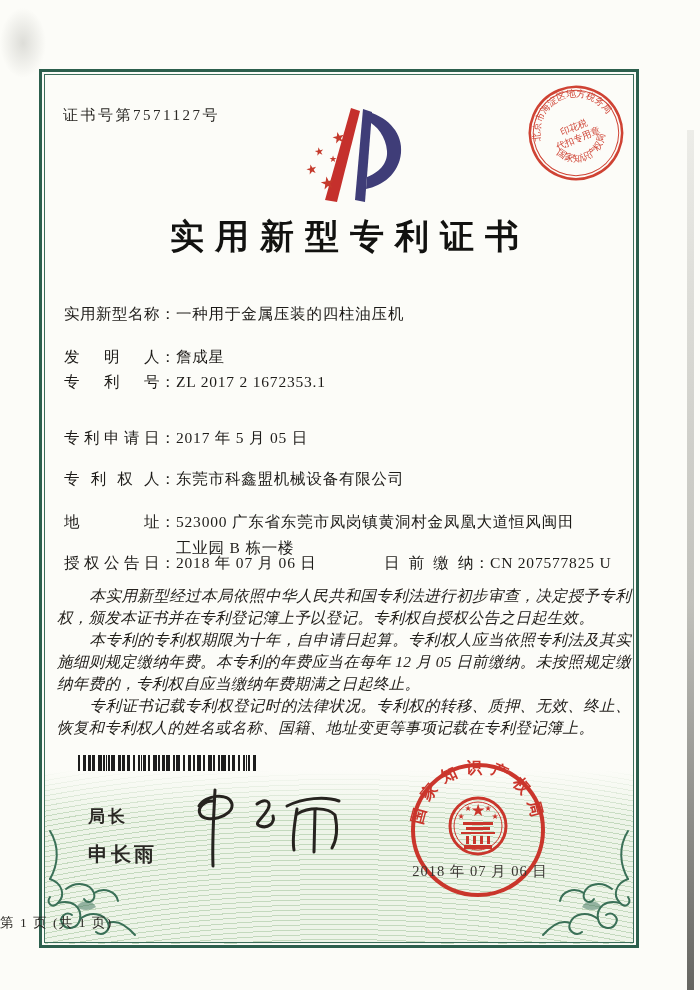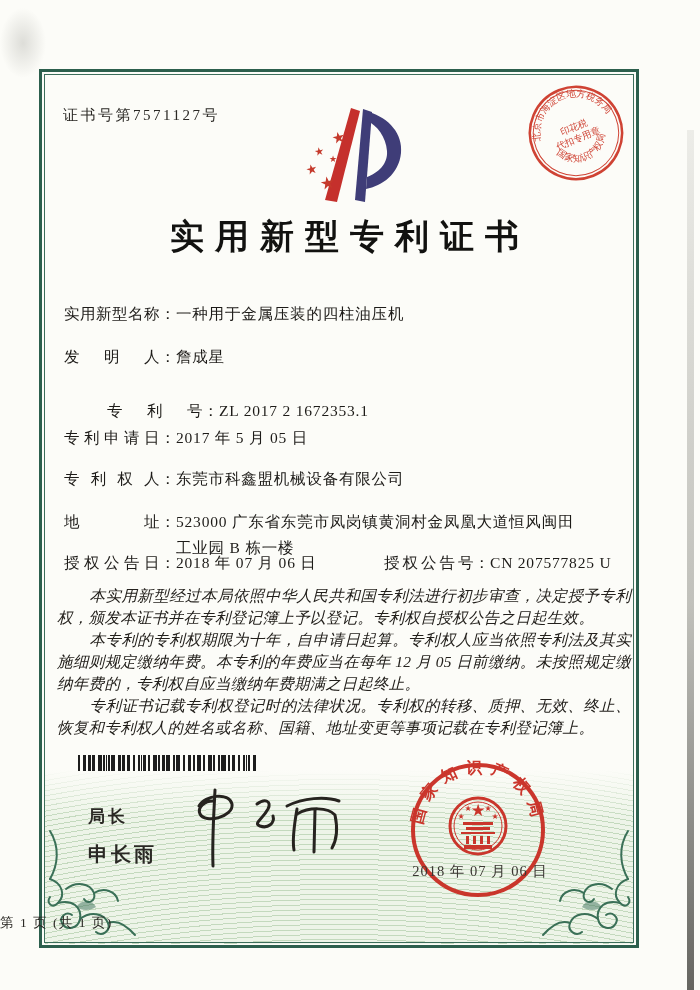--- a/index.html
+++ b/index.html
@@ -29,21 +29,21 @@
   .tax-stamp{left:527px;top:84px;width:98px;height:98px;z-index:4;transform:rotate(-22deg);}
   .title{left:0;top:214px;width:700px;text-align:center;font-size:34px;font-weight:700;
     letter-spacing:11px;color:#121210;z-index:4;}
   
   .row{left:64px;width:572px;font-size:15.5px;white-space:nowrap;z-index:4;letter-spacing:.5px;}
   .lbl{display:inline-block;width:96px;text-align:justify;text-align-last:justify;vertical-align:top;}
   .lbl2{display:inline-block;width:90px;text-align:justify;text-align-last:justify;vertical-align:top;}
   .colon{display:inline-block;width:16px;}
   .val{letter-spacing:.8px;}
   .addr-line2{margin-left:112px;margin-top:5px;}
-  .row-r1{top:304px;} .row-r2{top:347px;} .row-r3{top:401px;margin-left:43px;} .row-r4{top:428px;}
+  .row-r1{top:304px;} .row-r2{top:347px;} .row-r3{top:372px;} .row-r4{top:428px;}
   .row-r5{top:469px;} .row-r6{top:512px;} .row-r7{top:553px;}
   .col2{position:absolute;left:320px;top:0;}
   
   .paras{left:57px;top:585px;width:574px;z-index:4;font-size:15.5px;line-height:22px;
     text-align:justify;font-style:italic;letter-spacing:.3px;color:#23201c;}
   .paras p{margin:0;text-indent:2.1em;}
   
   .barcode{left:78px;top:755px;width:178px;height:16px;z-index:4;
     background-image:
       repeating-linear-gradient(90deg,#1d1d1d 0 2px,rgba(0,0,0,0) 2px 5px),
@@ -150,21 +150,21 @@
 <div class="abs row row-r5">
   <span class="lbl">专利权人</span><span class="colon">：</span><span class="val">东莞市科鑫盟机械设备有限公司</span>
 </div>
 <div class="abs row row-r6">
   <span class="lbl">地址</span><span class="colon">：</span><span class="val">523000 广东省东莞市凤岗镇黄洞村金凤凰大道恒风闽田</span>
   <div class="addr-line2 val">工业园 B 栋一楼</div>
 </div>
 <div class="abs row row-r7">
   <span class="lbl">授权公告日</span><span class="colon">：</span><span class="val">2018 年 07 月 06 日</span>
   <span class="col2">
-    <span class="lbl2">授权公告号</span><span class="colon">：</span><span class="val">CN 207577825 U</span>
+    <span class="lbl2">日前缴纳</span><span class="colon">：</span><span class="val">CN 207577825 U</span>
   </span>
 </div>
 
 <div class="abs paras">
   <p>本实用新型经过本局依照中华人民共和国专利法进行初步审查，决定授予专利权，颁发本证书并在专利登记簿上予以登记。专利权自授权公告之日起生效。</p>
   <p>本专利的专利权期限为十年，自申请日起算。专利权人应当依照专利法及其实施细则规定缴纳年费。本专利的年费应当在每年 12 月 05 日前缴纳。未按照规定缴纳年费的，专利权自应当缴纳年费期满之日起终止。</p>
   <p>专利证书记载专利权登记时的法律状况。专利权的转移、质押、无效、终止、恢复和专利权人的姓名或名称、国籍、地址变更等事项记载在专利登记簿上。</p>
 </div>
 
 <div class="abs barcode"></div>

